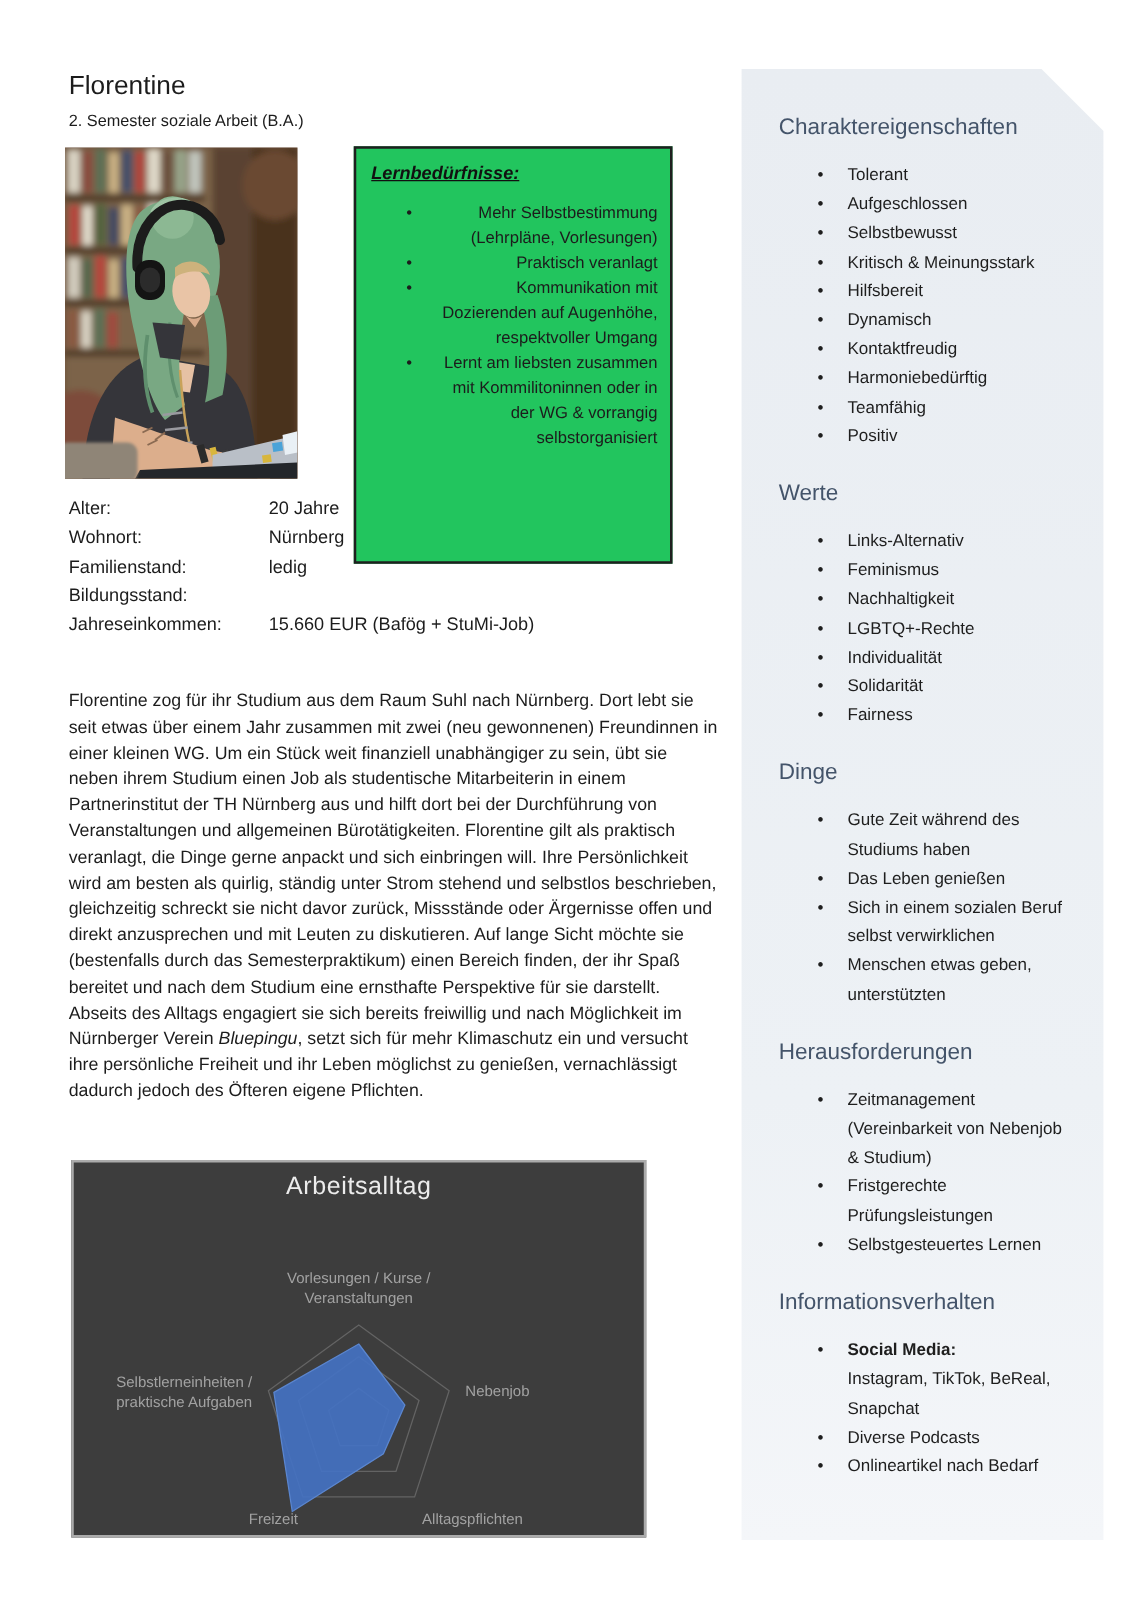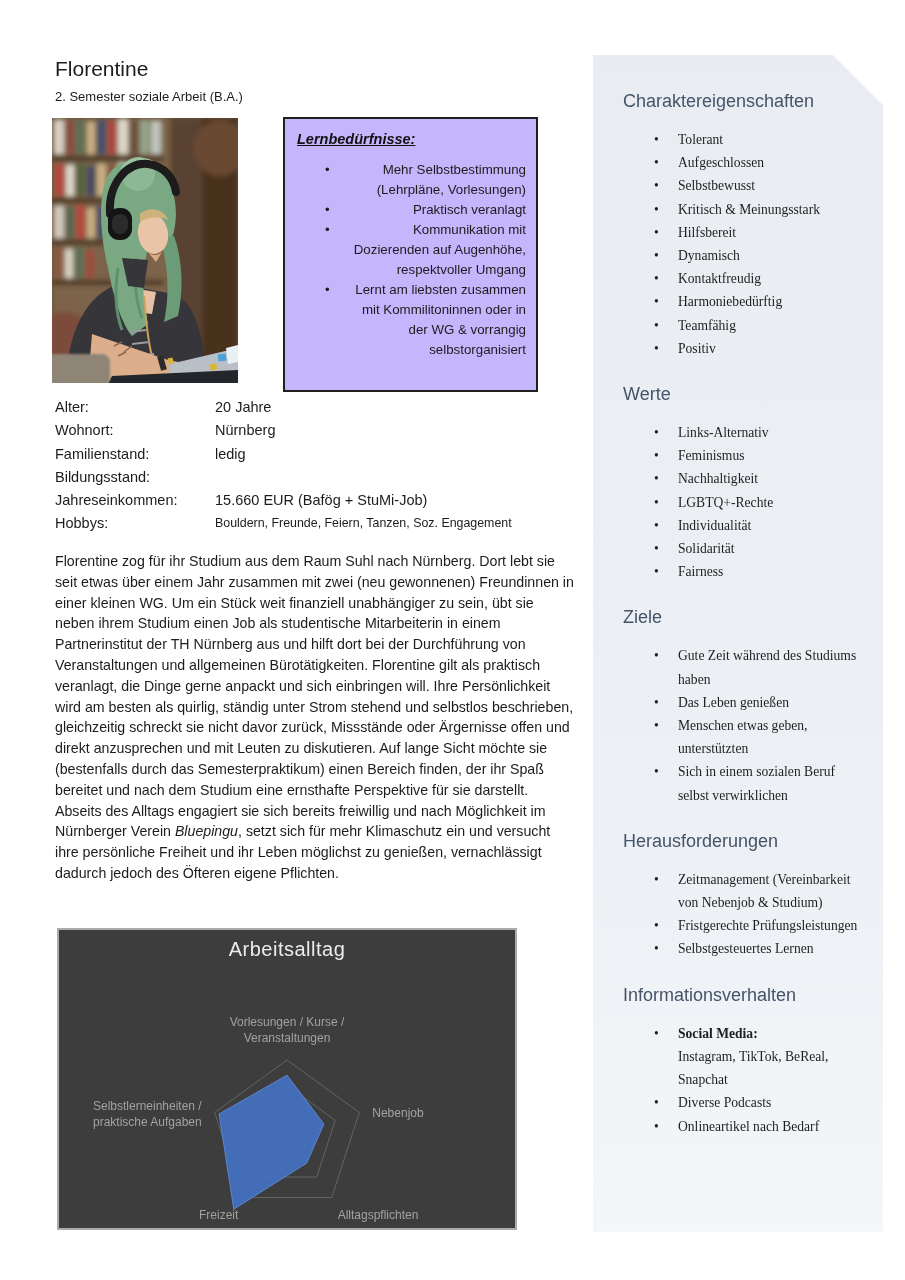--- a/index.html
+++ b/index.html
@@ -11,22 +11,22 @@
 
   
   #persona-name{left:55px;top:56px;font-size:21px;line-height:26px;font-weight:normal;margin:0;}
   #persona-subtitle{left:55px;top:87px;font-size:13px;line-height:19px;}
 
   
   #photo{left:52px;top:118px;width:186px;height:265px;overflow:hidden;background:#6b4f3a;}
   #photo svg{display:block;}
 
   
-  #needs{left:283px;top:117px;width:255px;height:275px;box-sizing:border-box;
-    background:#c4b5fd;border:2px solid #1f1f1f;padding:10px 10px 0 10px;}
+  #needs{left:283px;top:117px;width:255px;height:334px;box-sizing:border-box;
+    background:#22c55e;border:2px solid #1f1f1f;padding:10px 10px 0 10px;}
   #needs h2{margin:2px 0 13px 2px;font-size:14.5px;font-weight:bold;font-style:italic;
     text-decoration:underline;color:#111;}
   #needs ul{margin:0;padding:0 0 0 56px;list-style:none;font-size:13.3px;line-height:20px;}
   #needs li{position:relative;text-align:right;}
   #needs li::before{content:"\2022";position:absolute;left:-26px;}
 
   
   #profile{left:55px;top:396px;width:520px;font-size:14.5px;line-height:23.3px;}
   .prow{display:flex;align-items:center;}
   .plabel{width:160px;flex:0 0 160px;}
@@ -44,21 +44,21 @@
     color:#ececec;font-size:20px;letter-spacing:.5px;}
   #chart svg{position:absolute;left:0;top:0;}
 
   
   #sidebar{left:593px;top:55px;width:290px;height:1177px;box-sizing:border-box;
     background:linear-gradient(180deg,#e9edf2 0%,#edf1f5 70%,#f4f6f9 100%);
     clip-path:polygon(0 0,240px 0,290px 50px,290px 100%,0 100%);
     padding:36px 24px 0 30px;}
   .sb-section h2{margin:24px 0 16px 0;font-size:18px;font-weight:normal;color:#44546a;}
   .sb-section:first-child h2{margin-top:0;}
-  .sb-list{margin:0;padding:0 0 0 55px;list-style:none;font-size:13.6px;line-height:23.2px;color:#1e1e1e;font-family:Liberation Serif, serif;}
+  .sb-list{margin:0;padding:0 0 0 55px;list-style:none;font-size:13.6px;line-height:23.2px;color:#1e1e1e;}
   .sb-list li{position:relative;margin:0;}
   .sb-list li::before{content:"\2022";position:absolute;left:-24px;}
   .bline{font-weight:bold;display:block;}
 </style>
 </head>
 <body>
 
 <h1 class="abs" id="persona-name">Florentine</h1>
 <div class="abs" id="persona-subtitle">2. Semester soziale Arbeit (B.A.)</div>
 
@@ -188,24 +188,20 @@
     <span class="plabel">Familienstand:</span>
     <span class="pvalue">ledig</span>
   </div>
     <div class="prow">
     <span class="plabel">Bildungsstand:</span>
   </div>
     <div class="prow">
     <span class="plabel">Jahreseinkommen:</span>
     <span class="pvalue">15.660 EUR (Bafög + StuMi-Job)</span>
   </div>
-    <div class="prow small">
-    <span class="plabel">Hobbys:</span>
-    <span class="pvalue">Bouldern, Freunde, Feiern, Tanzen, Soz. Engagement</span>
-  </div>
   </div>
 
 <div class="abs" id="bio"><span>Florentine zog für ihr Studium aus dem Raum Suhl nach Nürnberg. Dort lebt sie seit etwas über einem Jahr zusammen mit zwei (neu gewonnenen) Freundinnen in einer kleinen WG. Um ein Stück weit finanziell unabhängiger zu sein, übt sie neben ihrem Studium einen Job als studentische Mitarbeiterin in einem Partnerinstitut der TH Nürnberg aus und hilft dort bei der Durchführung von Veranstaltungen und allgemeinen Bürotätigkeiten. Florentine gilt als praktisch veranlagt, die Dinge gerne anpackt und sich einbringen will. Ihre Persönlichkeit wird am besten als quirlig, ständig unter Strom stehend und selbstlos beschrieben, gleichzeitig schreckt sie nicht davor zurück, Missstände oder Ärgernisse offen und direkt anzusprechen und mit Leuten zu diskutieren. Auf lange Sicht möchte sie (bestenfalls durch das Semesterpraktikum) einen Bereich finden, der ihr Spaß bereitet und nach dem Studium eine ernsthafte Perspektive für sie darstellt. Abseits des Alltags engagiert sie sich bereits freiwillig und nach Möglichkeit im Nürnberger Verein </span><span class="em">Bluepingu</span><span>, setzt sich für mehr Klimaschutz ein und versucht ihre persönliche Freiheit und ihr Leben möglichst zu genießen, vernachlässigt dadurch jedoch des Öfteren eigene Pflichten.</span></div>
 
 <div class="abs" id="chart">
   <div id="chart-title">Arbeitsalltag</div>
   <div id="chart-svg-host">
       <svg width="456" height="298" viewBox="0 0 456 298" style="position: absolute; left: 0px; top: 28px;">
         <polygon points="228.0,152.7 252.1,170.2 242.9,198.5 213.1,198.5 203.9,170.2" fill="none" stroke="#848484" stroke-width="1" stroke-opacity="0.55"></polygon>
         <polygon points="228.0,127.3 276.2,162.3 257.8,219.0 198.2,219.0 179.8,162.3" fill="none" stroke="#848484" stroke-width="1" stroke-opacity="0.55"></polygon>
@@ -246,27 +242,27 @@
       <li><span>Links-Alternativ</span></li>
           <li><span>Feminismus</span></li>
           <li><span>Nachhaltigkeit</span></li>
           <li><span>LGBTQ+-Rechte</span></li>
           <li><span>Individualität</span></li>
           <li><span>Solidarität</span></li>
           <li><span>Fairness</span></li>
         </ul>
     </section>
       <section class="sb-section">
-      <h2 class="sb-title">Ziele</h2>
+      <h2 class="sb-title">Dinge</h2>
       <ul class="sb-list">
 
       <li><span>Gute Zeit während des Studiums haben</span></li>
           <li><span>Das Leben genießen</span></li>
+          <li><span>Sich in einem sozialen Beruf selbst verwirklichen</span></li>
           <li><span>Menschen etwas geben, unterstützten</span></li>
-          <li><span>Sich in einem sozialen Beruf selbst verwirklichen</span></li>
         </ul>
     </section>
       <section class="sb-section">
       <h2 class="sb-title">Herausforderungen</h2>
       <ul class="sb-list">
 
       <li><span>Zeitmanagement (Vereinbarkeit von Nebenjob &amp; Studium)</span></li>
           <li><span>Fristgerechte Prüfungsleistungen</span></li>
           <li><span>Selbstgesteuertes Lernen</span></li>
         </ul>

